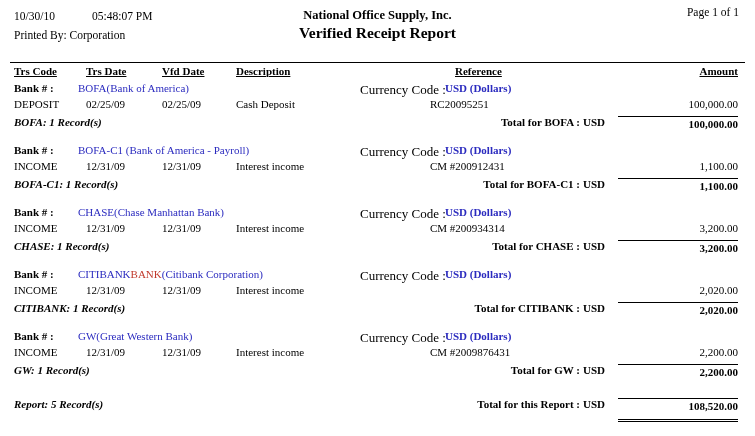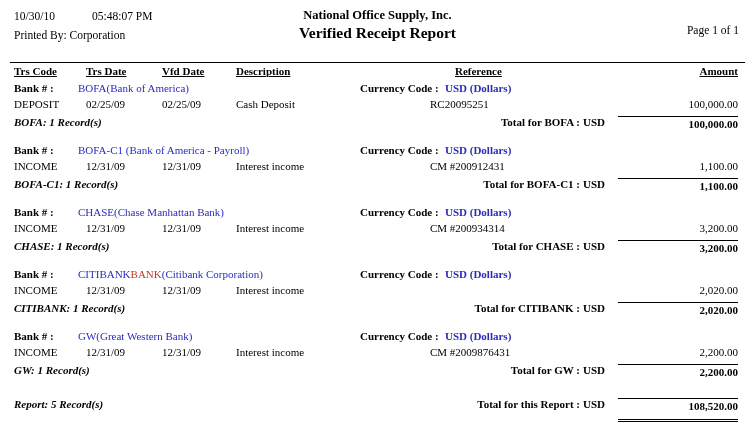--- a/index.html
+++ b/index.html
@@ -45,21 +45,21 @@
     left: 0;
     right: 0;
     top: 8px;
     text-align: center;
     font-size: 12.5px;
     font-weight: bold;
   }
   .hdr-page {
     position: absolute;
     right: 16px;
-    top: 24px;
+    top: 6px;
     font-size: 11.5px;
   }
   .hdr-printed {
     position: absolute;
     left: 14px;
     top: 29px;
     font-size: 11.5px;
   }
   .hdr-title {
     position: absolute;
@@ -135,22 +135,22 @@
     font-weight: normal;
     color: #2b2bbf;
   }
   .bank-value .alt {
     color: #c0392b;
   }
   .cc-label {
     position: absolute;
     left: 360px;
     top: 0;
-    font-size: 11px;
-    font-weight: bold;
+    font-size: 13px;
+    font-weight: normal;
   }
   .cc-value {
     position: absolute;
     left: 445px;
     top: 0;
     font-size: 11px;
     font-weight: bold;
     color: #2b2bbf;
   }
 

